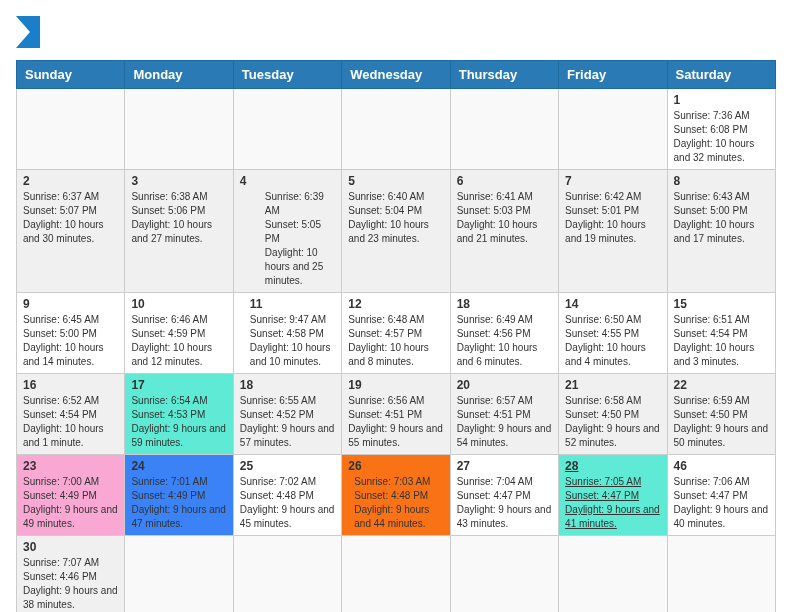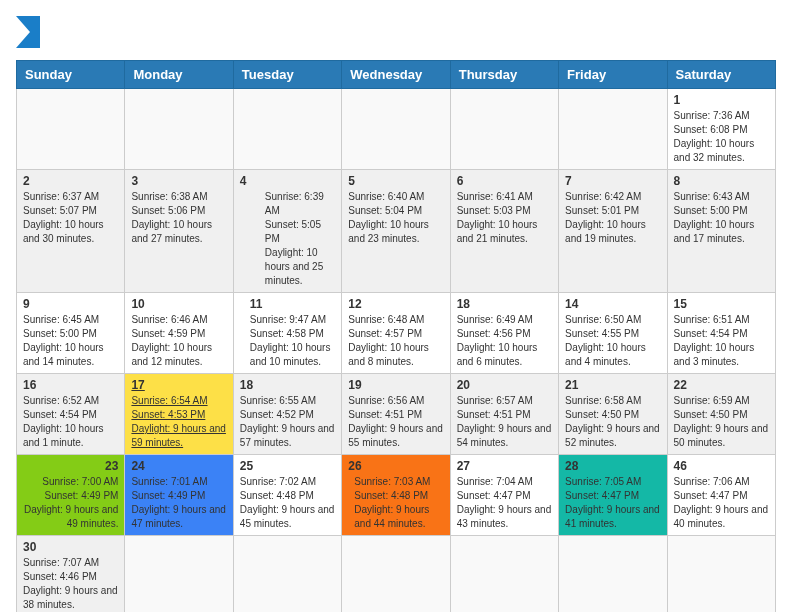--- a/index.html
+++ b/index.html
@@ -210,21 +210,21 @@
 Daylight: 10 hours and 3 minutes.</div>
         </td>
       </tr>
       <tr>
         <td style="background: rgb(240, 240, 240);">
           <span class="day-number">16</span>
           <div class="day-info" style="white-space: pre-line;">Sunrise: 6:52 AM
 Sunset: 4:54 PM
 Daylight: 10 hours and 1 minute.</div>
         </td>
-        <td style="background: #fde047; text-decoration: underline;">
+        <td style="background: #5eead4;">
           <span class="day-number">17</span>
           <div class="day-info" style="white-space: pre-line;">Sunrise: 6:54 AM
 Sunset: 4:53 PM
 Daylight: 9 hours and 59 minutes.</div>
         </td>
         <td style="background: rgb(240, 240, 240);">
           <span class="day-number">18</span>
           <div class="day-info" style="white-space: pre-line;">Sunrise: 6:55 AM
 Sunset: 4:52 PM
 Daylight: 9 hours and 57 minutes.</div>
@@ -248,21 +248,21 @@
 Daylight: 9 hours and 52 minutes.</div>
         </td>
         <td style="background: rgb(240, 240, 240);">
           <span class="day-number">22</span>
           <div class="day-info" style="white-space: pre-line;">Sunrise: 6:59 AM
 Sunset: 4:50 PM
 Daylight: 9 hours and 50 minutes.</div>
         </td>
       </tr>
       <tr>
-        <td style="background: #84cc16; text-align: right;">
+        <td style="background: #f9a8d4;">
           <span class="day-number">23</span>
           <div class="day-info" style="white-space: pre-line;">Sunrise: 7:00 AM
 Sunset: 4:49 PM
 Daylight: 9 hours and 49 minutes.</div>
         </td>
         <td style="background: #3b82f6;">
           <span class="day-number">24</span>
           <div class="day-info" style="white-space: pre-line;">Sunrise: 7:01 AM
 Sunset: 4:49 PM
 Daylight: 9 hours and 47 minutes.</div>
@@ -278,21 +278,21 @@
           <div class="day-info" style="white-space: pre-line; margin-left: 6px;">Sunrise: 7:03 AM
 Sunset: 4:48 PM
 Daylight: 9 hours and 44 minutes.</div>
         </td>
         <td style="background: rgb(255, 255, 255);">
           <span class="day-number">27</span>
           <div class="day-info" style="white-space: pre-line;">Sunrise: 7:04 AM
 Sunset: 4:47 PM
 Daylight: 9 hours and 43 minutes.</div>
         </td>
-        <td style="background: #14b8a6;">
+        <td style="background: #5eead4; text-decoration: underline;">
           <span class="day-number">28</span>
           <div class="day-info" style="white-space: pre-line;">Sunrise: 7:05 AM
 Sunset: 4:47 PM
 Daylight: 9 hours and 41 minutes.</div>
         </td>
         <td style="background: rgb(255, 255, 255);">
           <span class="day-number">46</span>
           <div class="day-info" style="white-space: pre-line;">Sunrise: 7:06 AM
 Sunset: 4:47 PM
 Daylight: 9 hours and 40 minutes.</div>

